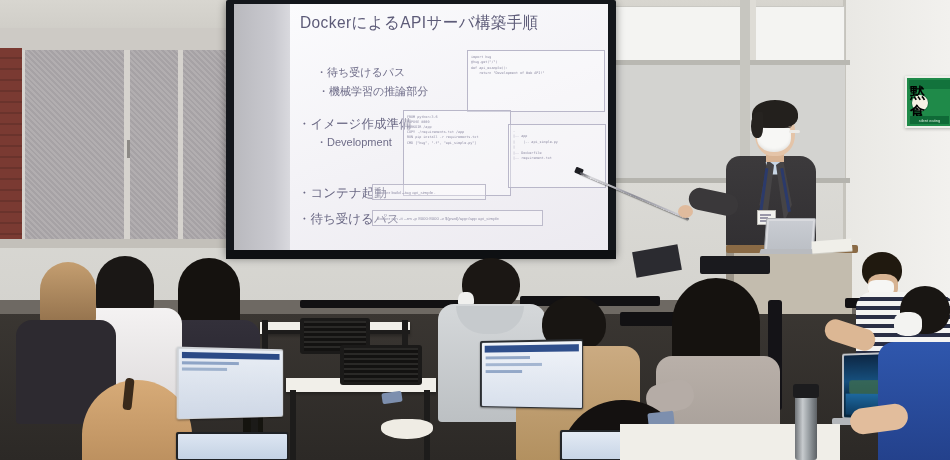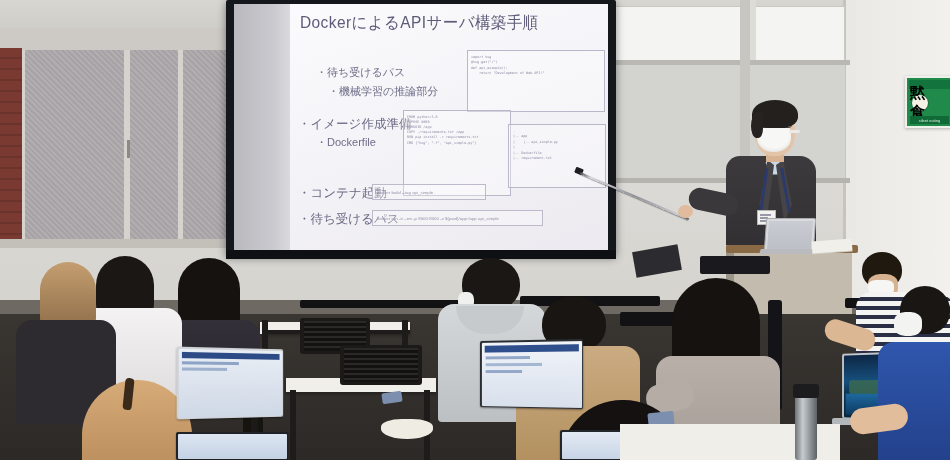--- a/index.html
+++ b/index.html
@@ -178,24 +178,24 @@
   <div class="abs scr-frame"></div>
   <div class="abs scr-inner"></div>
   <div class="abs scr-shadowband"></div>
   <div class="abs scr-glow"></div>
   <div class="abs scr-bottom-bar"></div>
 
   <div class="abs slide">
     <div class="slide-title">DockerによるAPIサーバ構築手順</div>
 
     <div class="b2" style="left:26px;top:61px">・待ち受けるパス</div>
-    <div class="b2" style="left:38px;top:80px">・機械学習の推論部分</div>
+    <div class="b2" style="left:28px;top:80px">・機械学習の推論部分</div>
 
     <div class="b1" style="left:8px;top:112px">・イメージ作成準備</div>
-    <div class="b2" style="left:26px;top:131px">・Dockerfile</div>
+    <div class="b2" style="left:26px;top:131px">・Development</div>
 
     <div class="b1" style="left:8px;top:181px">・コンテナ起動</div>
     <div class="b1" style="left:8px;top:207px">・待ち受けるパス</div>
 
     <div class="codebox" style="left:177px;top:46px;width:130px;height:52px;font-size:3.4px;line-height:1.55;padding:4px 3px">
       <div>import hug</div>
       <div></div>
       <div>@hug.get("/")</div>
       <div>def api_example():</div>
       <div>    return "Development of Web API!"</div>

